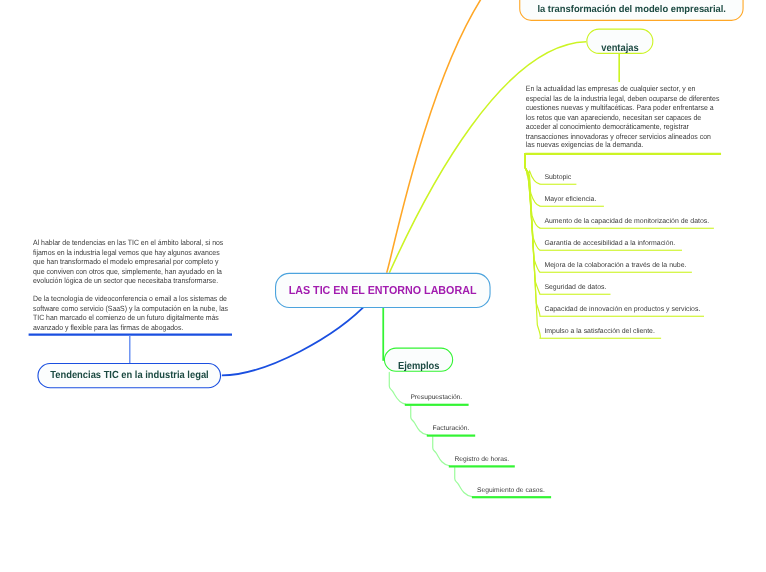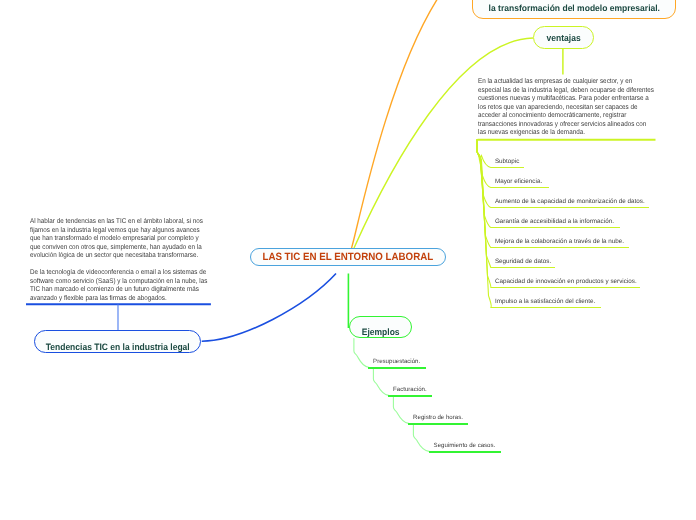--- a/index.html
+++ b/index.html
@@ -8,31 +8,31 @@
   body{width:696px;height:520px;background:#ffffff;overflow:hidden;position:relative;
        font-family:"DejaVu Sans",sans-serif;-webkit-font-smoothing:antialiased;}
   #stage{position:absolute;left:0;top:0;width:696px;height:520px;}
   svg#links{position:absolute;left:0;top:0;width:696px;height:520px;}
   svg#links path{fill:none;}
   .node{position:absolute;box-sizing:border-box;background:#fbfdfd;
         display:flex;align-items:center;justify-content:center;color:#1c4a42;
         font-family:"Liberation Sans",sans-serif;
         font-weight:bold;white-space:nowrap;text-align:center;}
   .node span{display:inline-block;}
-  #n-central{left:250px;top:247.5px;width:196px;height:18px;border:1.4px solid #4ba3dd;
-             border-radius:13px;color:#c2410c;}
+  #n-central{left:250px;top:247.5px;width:196px;height:32px;border:1.4px solid #4ba3dd;
+             border-radius:13px;color:#a21caf;}
   #n-central span{font-size:10.6px;transform:scaleX(0.92);}
   #n-tend{left:34px;top:329.5px;width:167px;height:23px;border:1.7px solid #1a4fe0;
-          border-radius:11.5px;align-items:flex-end;}
+          border-radius:11.5px;}
   #n-tend span{font-size:9.3px;transform:scaleX(0.915);}
   #n-trans{left:471.8px;top:-16px;width:204.5px;height:35px;border:1.6px solid #ffa726;
            border-radius:11px;white-space:nowrap;align-items:flex-end;padding-bottom:4.6px;}
   #n-trans span{font-size:8.9px;transform:scaleX(0.96);}
   #n-vent{left:533px;top:26px;width:61px;height:23px;border:1.9px solid #ccf424;
-          border-radius:11.5px;}
+          border-radius:11.5px;align-items:flex-end;}
   #n-vent span{font-size:9.3px;transform:scaleX(0.915);}
   #n-ejem{left:349.3px;top:315.8px;width:62.5px;height:22.5px;border:1.9px solid #33f433;
           border-radius:11px;align-items:flex-end;}
   #n-ejem span{font-size:9.3px;transform:scaleX(0.915);}
   .para{position:absolute;color:#3b3b3b;font-family:"Liberation Sans",sans-serif;
         font-size:6.9px;line-height:8.55px;text-align:left;
         transform-origin:0 0;transform:scaleX(0.915);}
   .leaf{position:absolute;color:#3b3b3b;font-family:"Liberation Sans",sans-serif;
         font-size:6.3px;white-space:nowrap;transform-origin:0 0;}
   .uline{position:absolute;}

